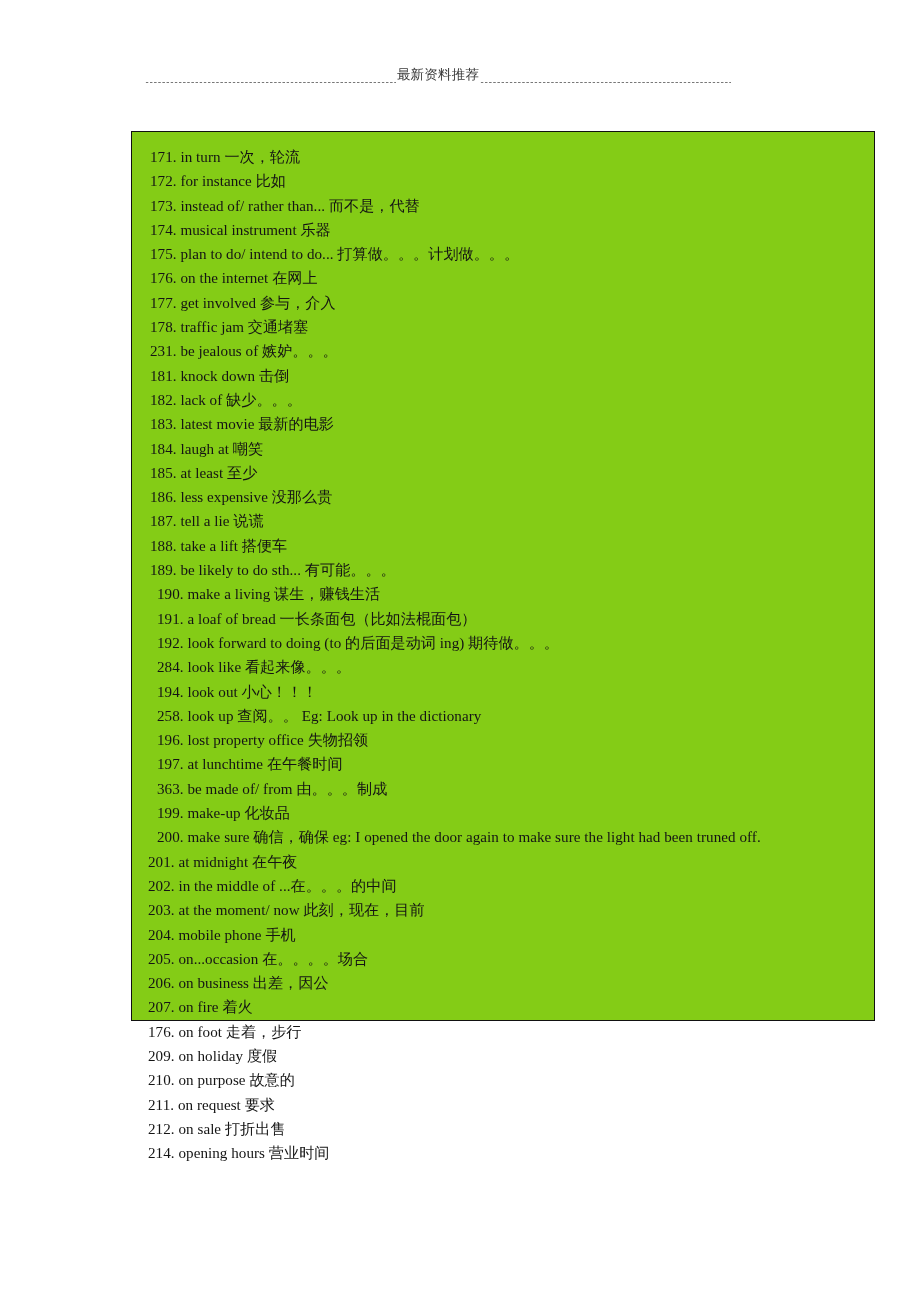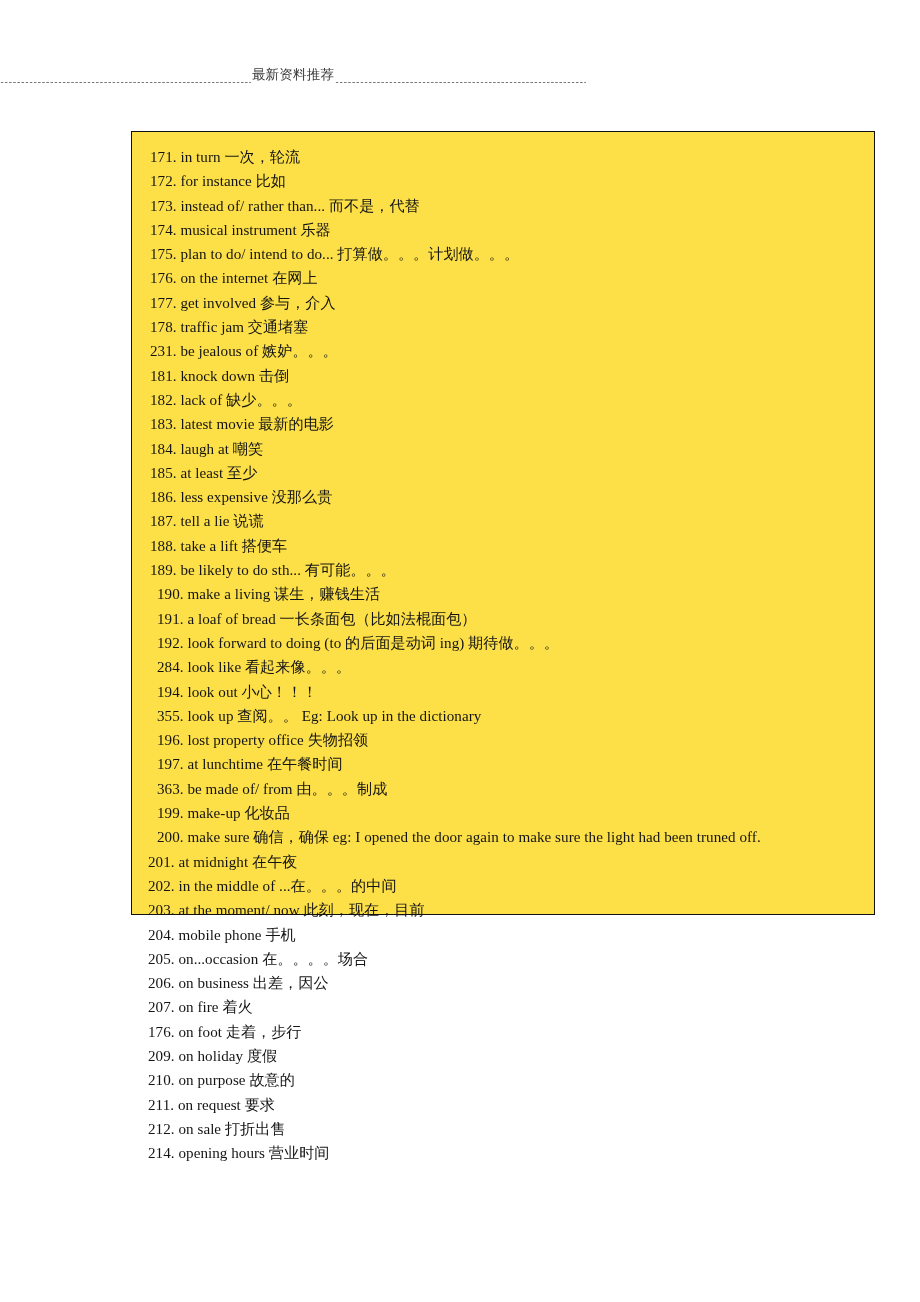--- a/index.html
+++ b/index.html
@@ -18,21 +18,21 @@
 
   
   .page-header {
     position: absolute;
     left: 0;
     top: 62px;
     width: 731px;
     height: 26px;
     display: flex;
     align-items: center;
-    justify-content: flex-start;
+    justify-content: flex-end;
   }
   .header-inner {
     display: flex;
     align-items: center;
     width: 586px;           
     justify-content: center;
     white-space: nowrap;
   }
   .dot-leader {
     flex: 1 1 auto;
@@ -54,24 +54,24 @@
     padding: 0 1px;
     letter-spacing: .2px;
   }
 
   
   .content-frame {
     position: absolute;
     left: 131px;
     top: 131px;
     width: 744px;
-    height: 784px;
+    height: 890px;
     border: 1.4px solid #111;
     box-sizing: border-box;
-    background: #fde047;
+    background: #84cc16;
   }
   .entry-list {
     list-style: none;
     margin: 0;
     padding: 13px 0 0 0;
   }
   .entry {
     font-size: 15.1px;
     line-height: 24.3px;
     height: 24.3px;
@@ -115,21 +115,21 @@
       <li class="entry ind-a">185. at least     至少</li>
       <li class="entry ind-a">186. less expensive     没那么贵</li>
       <li class="entry ind-a">187. tell a lie     说谎</li>
       <li class="entry ind-a">188. take a lift     搭便车</li>
       <li class="entry ind-a">189. be likely to do sth...   有可能。。。</li>
       <li class="entry ind-b">190. make a living     谋生，赚钱生活</li>
       <li class="entry ind-b">191. a loaf of bread     一长条面包（比如法棍面包）</li>
       <li class="entry ind-b">192. look forward to doing (to  的后面是动词 ing)   期待做。。。</li>
       <li class="entry ind-b">284. look like     看起来像。。。</li>
       <li class="entry ind-b">194. look out     小心！！！</li>
-      <li class="entry ind-b">355. look up     查阅。。  Eg: Look up in the dictionary</li>
+      <li class="entry ind-b">258. look up     查阅。。  Eg: Look up in the dictionary</li>
       <li class="entry ind-b">196. lost property office   失物招领</li>
       <li class="entry ind-b">197. at lunchtime  在午餐时间</li>
       <li class="entry ind-b">363. be made of/ from  由。。。制成</li>
       <li class="entry ind-b">199. make-up  化妆品</li>
       <li class="entry ind-b">200. make sure  确信，确保  eg: I opened the door again to make sure the light had been truned off.</li>
       <li class="entry ind-c">201. at midnight 在午夜</li>
       <li class="entry ind-c">202. in the middle of ...在。。。的中间</li>
       <li class="entry ind-c">203. at the moment/ now  此刻，现在，目前</li>
       <li class="entry ind-c">204. mobile phone  手机</li>
       <li class="entry ind-c">205. on...occasion  在。。。。场合</li>

